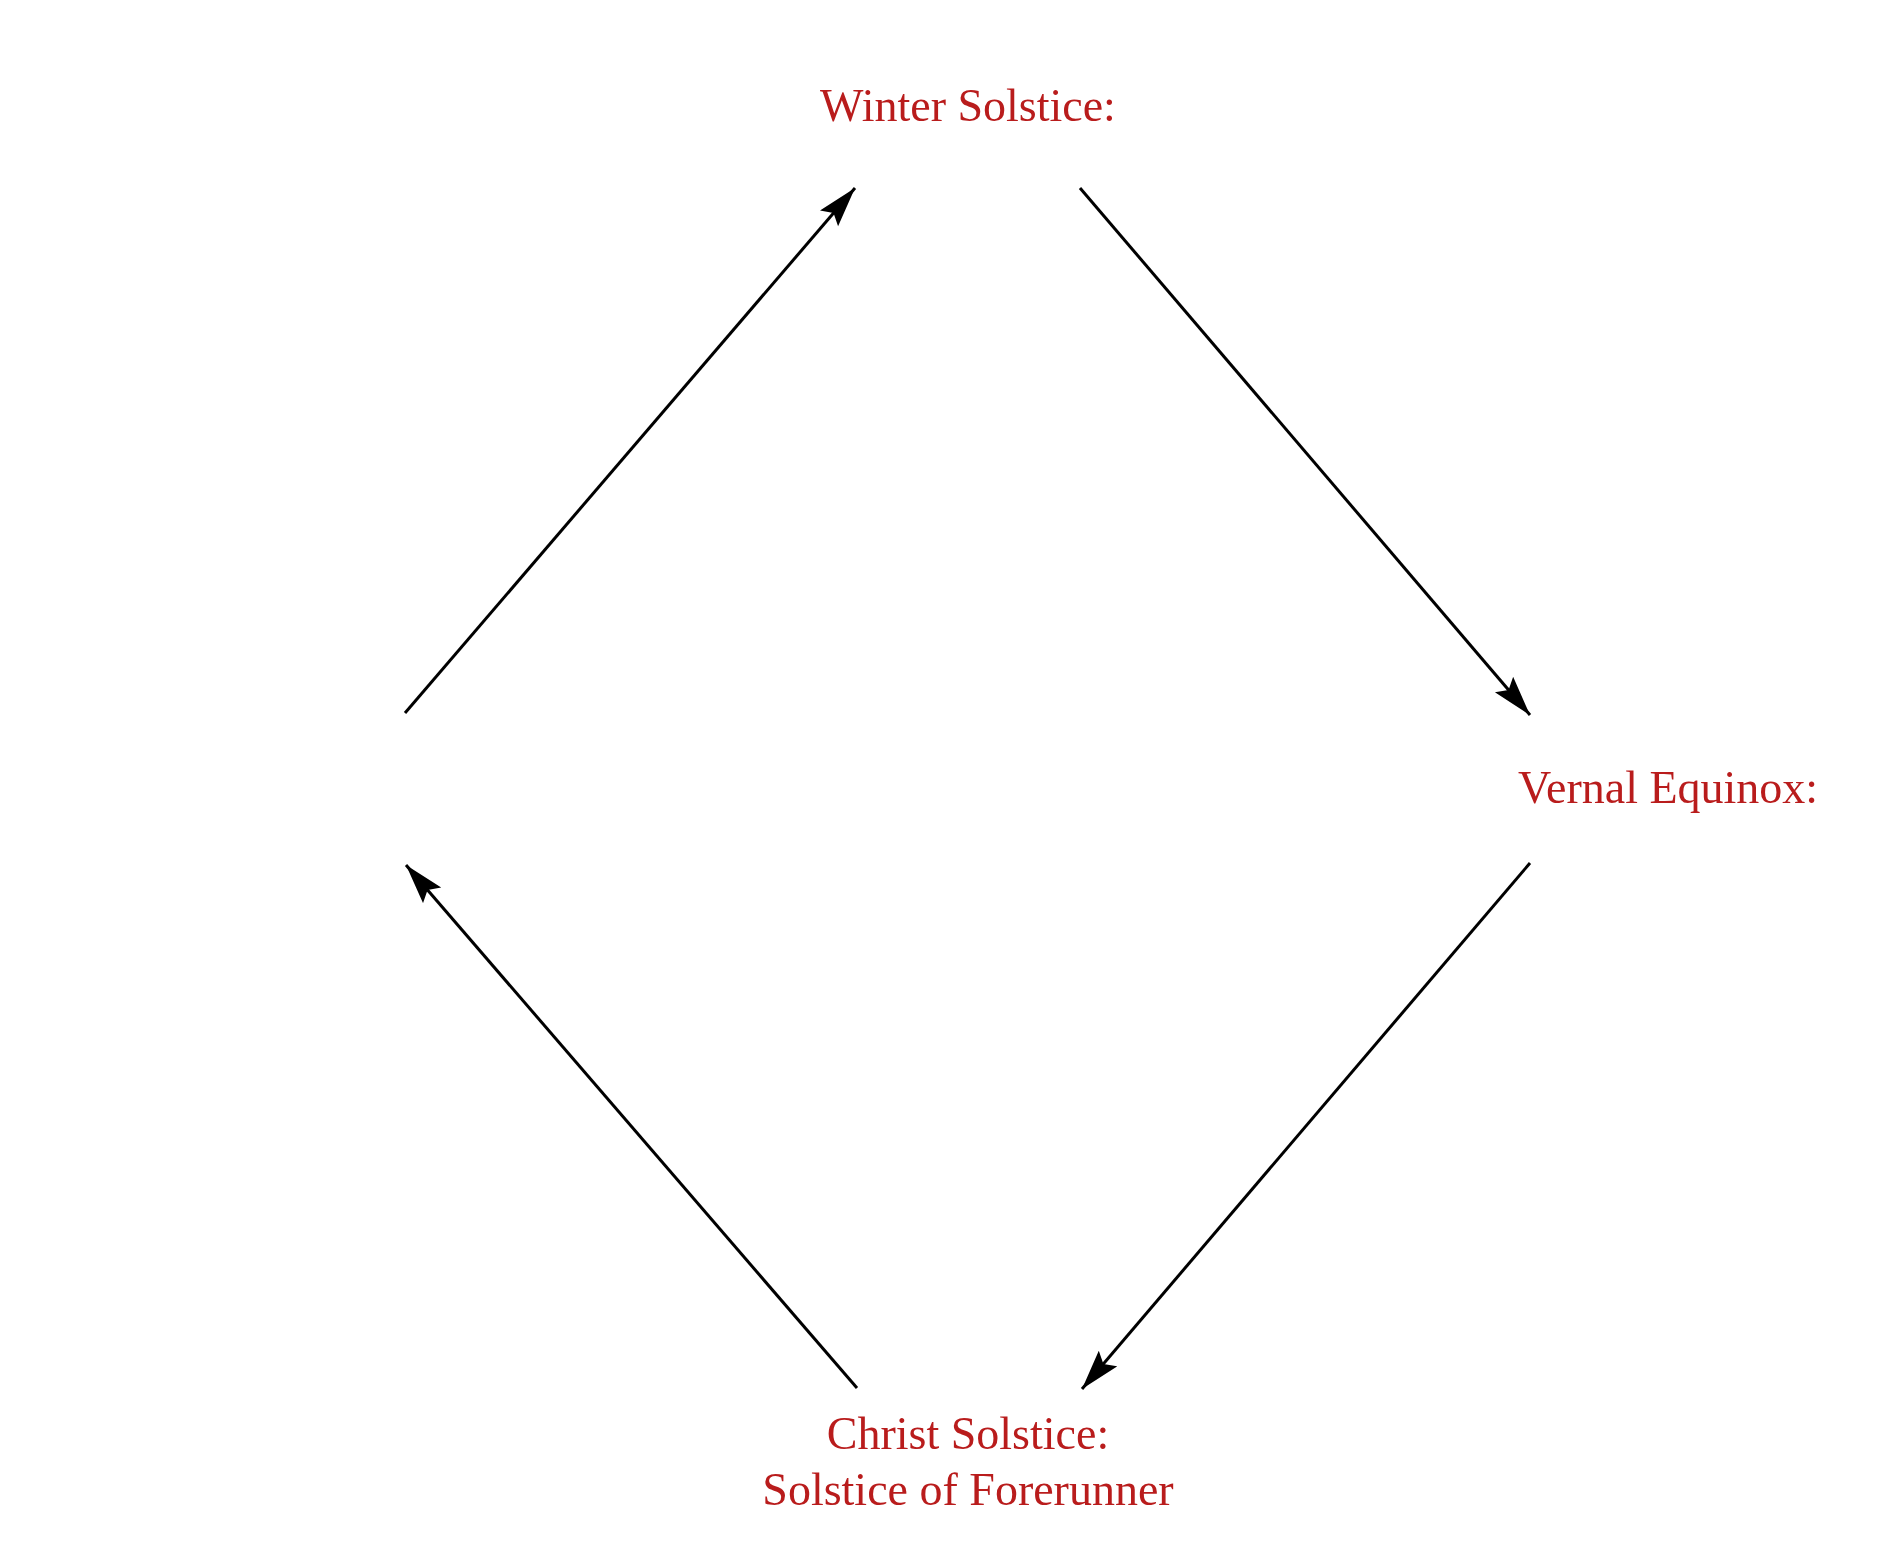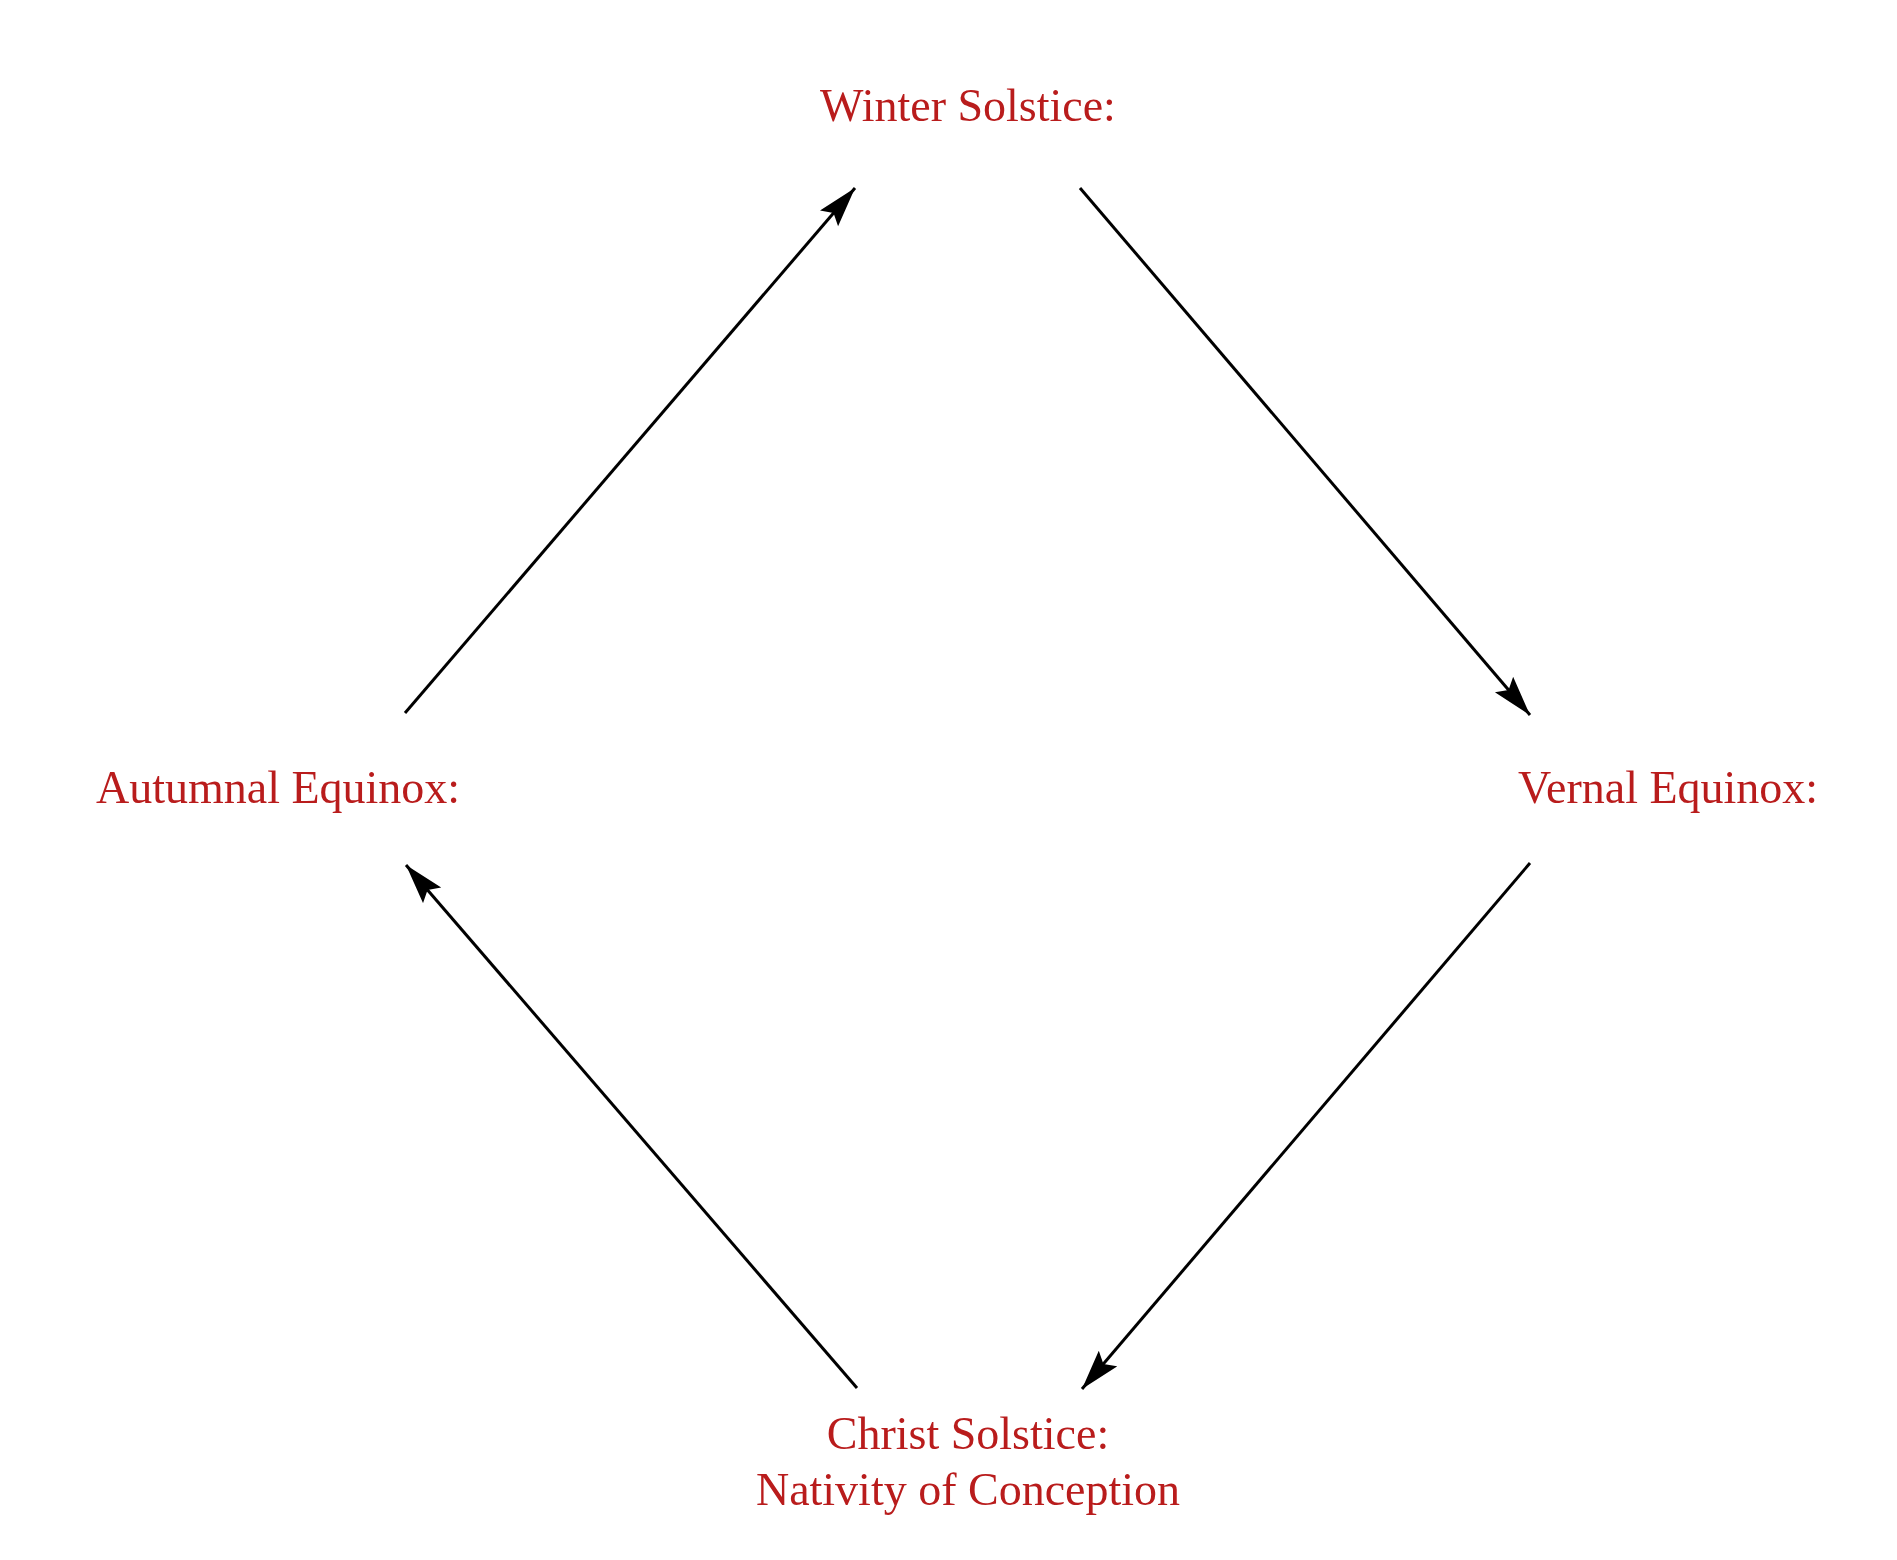--- a/index.html
+++ b/index.html
@@ -65,20 +65,19 @@
   <div class="node" style="left: 968px; top: 106px;">
     <span class="node-line">Winter Solstice:</span>
   </div>
 
   <div class="node" style="left: 1642px; top: 788px; margin-left: 26px;">
     <span class="node-line">Vernal Equinox:</span>
   </div>
 
   <div class="node" style="left: 968px; top: 1462px;">
     <span class="node-line">Christ Solstice:</span>
-    <span class="node-line">Nativity of Conception</span>
+    <span class="node-line">Solstice of Forerunner</span>
   </div>
 
   <div class="node" style="left: 278px; top: 788px;">
-    <span class="node-line">Autumnal Equinox:</span>
   </div>
 
 </div>
 
 </body></html>

